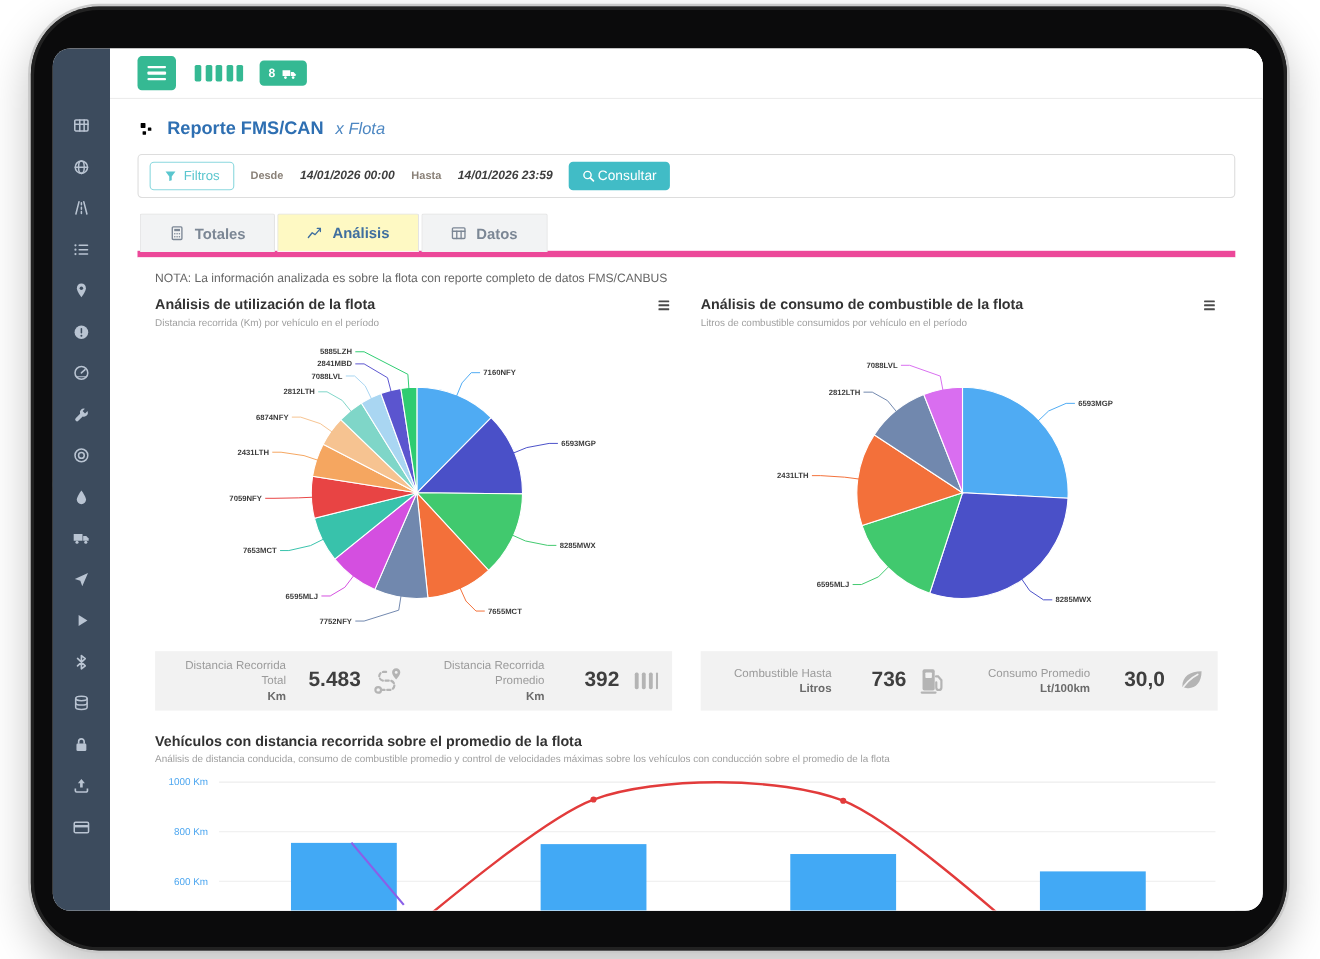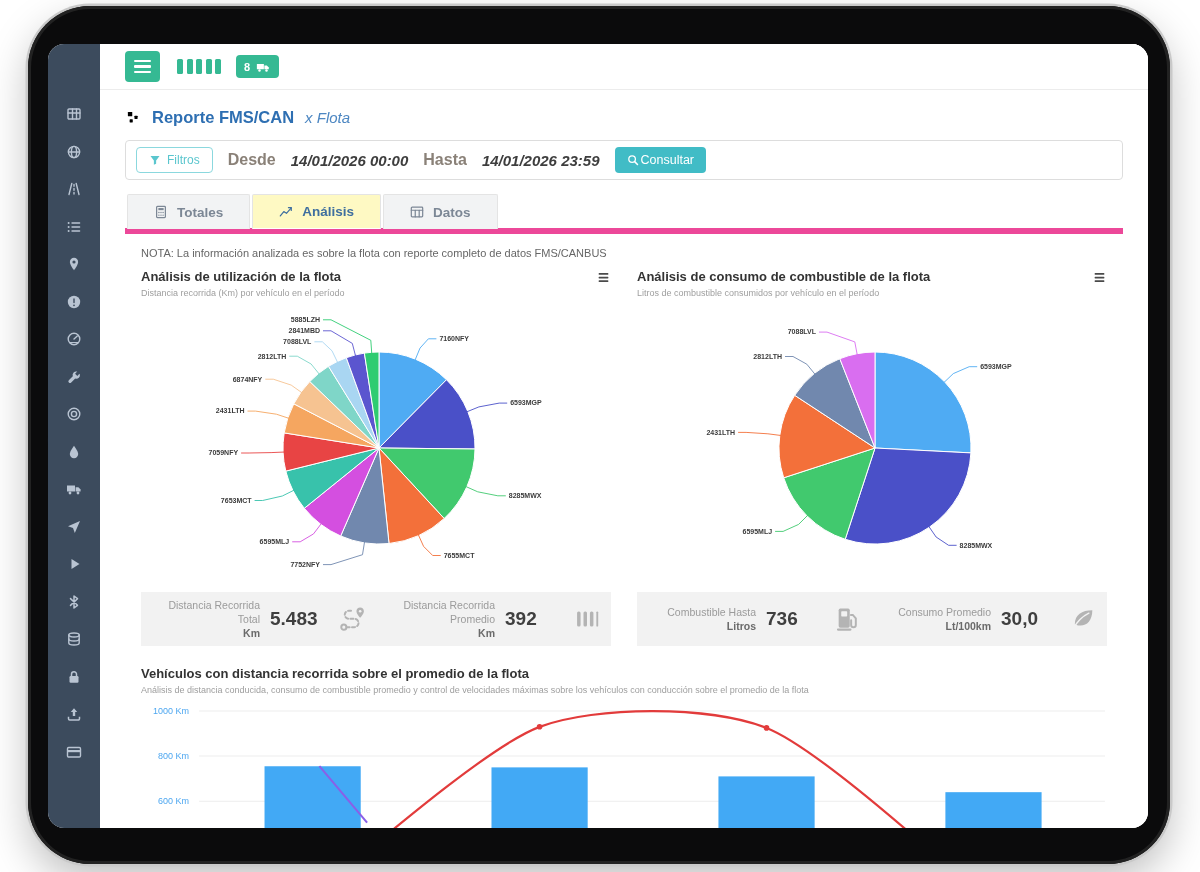--- a/index.html
+++ b/index.html
@@ -60,22 +60,22 @@
   
   .filter-card {
     margin-top: 13px; border: 1px solid #ddd; border-radius: 4px; background: #fff;
     height: 40px; display: flex; align-items: center; gap: 15px; padding: 0 10px; flex: 0 0 40px;
   }
   .btn-filtros {
     border: 1px solid #8bd8de; color: #5ac6ce; background: #fff; border-radius: 4px;
     font-size: 12px; padding: 5px 12px; display: flex; gap: 6px; align-items: center; cursor: pointer;
   }
   .btn-filtros .f-ic { width: 12px; height: 12px; }
-  .lbl { font-size: 16px; color: #8a8178; font-weight: bold; }
-  .date { font-size: 15px; font-weight: bold; font-style: italic; color: #3e3e3e; }
+  .lbl { font-size: 10px; color: #8a8178; font-weight: bold; }
+  .date { font-size: 11px; font-weight: bold; font-style: italic; color: #3e3e3e; }
   .btn-consultar {
     background: #41bcc6; color: #fff; border: none; border-radius: 4px; font-size: 12.5px;
     padding: 6px 12px; display: flex; gap: 2px; align-items: center; cursor: pointer;
   }
   .btn-consultar .m-ic { width: 12px; height: 12px; }
   .f-ic svg, .m-ic svg { width: 100%; height: 100%; display: block; }
   
   .tabs { display: flex; margin-top: 14px; border-bottom: 6px solid #ec4899; padding-left: 2px; flex: 0 0 auto; }
   .tab {
     display: flex; align-items: center; gap: 9px; font-size: 13.5px; font-weight: bold; color: #7c8795;
@@ -93,21 +93,21 @@
   .c-title { font-size: 13px; font-weight: bold; color: #333; }
   .c-sub { font-size: 9px; color: #9e9e9e; margin-top: 4px; }
   .ctx { width: 15px; height: 13px; color: #4a4a4a; cursor: pointer; margin-top: 2px; }
   .ctx svg { width: 100%; height: 100%; display: block; }
   .pie-wrap svg { width: 100%; height: auto; display: block; }
   
   .stats { background: #f2f2f2; display: grid; grid-template-columns: 1fr 1fr; height: 54px; margin-top: 2px; }
   .stat { display: flex; align-items: center; gap: 10px; padding: 0 10px; }
   .stat-label { flex: 1; text-align: right; font-size: 10.5px; color: #9b9b9b; line-height: 1.35; }
   .stat-unit { font-weight: bold; color: #6a6a6a; }
-  .stat-value { font-size: 19px; font-weight: bold; color: #3f3f3f; min-width: 58px; text-align: left; }
+  .stat-value { font-size: 19px; font-weight: bold; color: #3f3f3f; min-width: 58px; text-align: right; }
   .stat-ic { width: 28px; height: 28px; color: #b4b4b4; flex: 0 0 28px; }
   .stat-ic svg { width: 100%; height: 100%; display: block; }
   
   .bottom { padding: 0 16px; margin-top: 20px; }
   .combo-wrap { margin-top: 8px; }
   .combo-wrap svg { width: 100%; height: auto; display: block; }
 </style>
 </head>
 <body>
 

